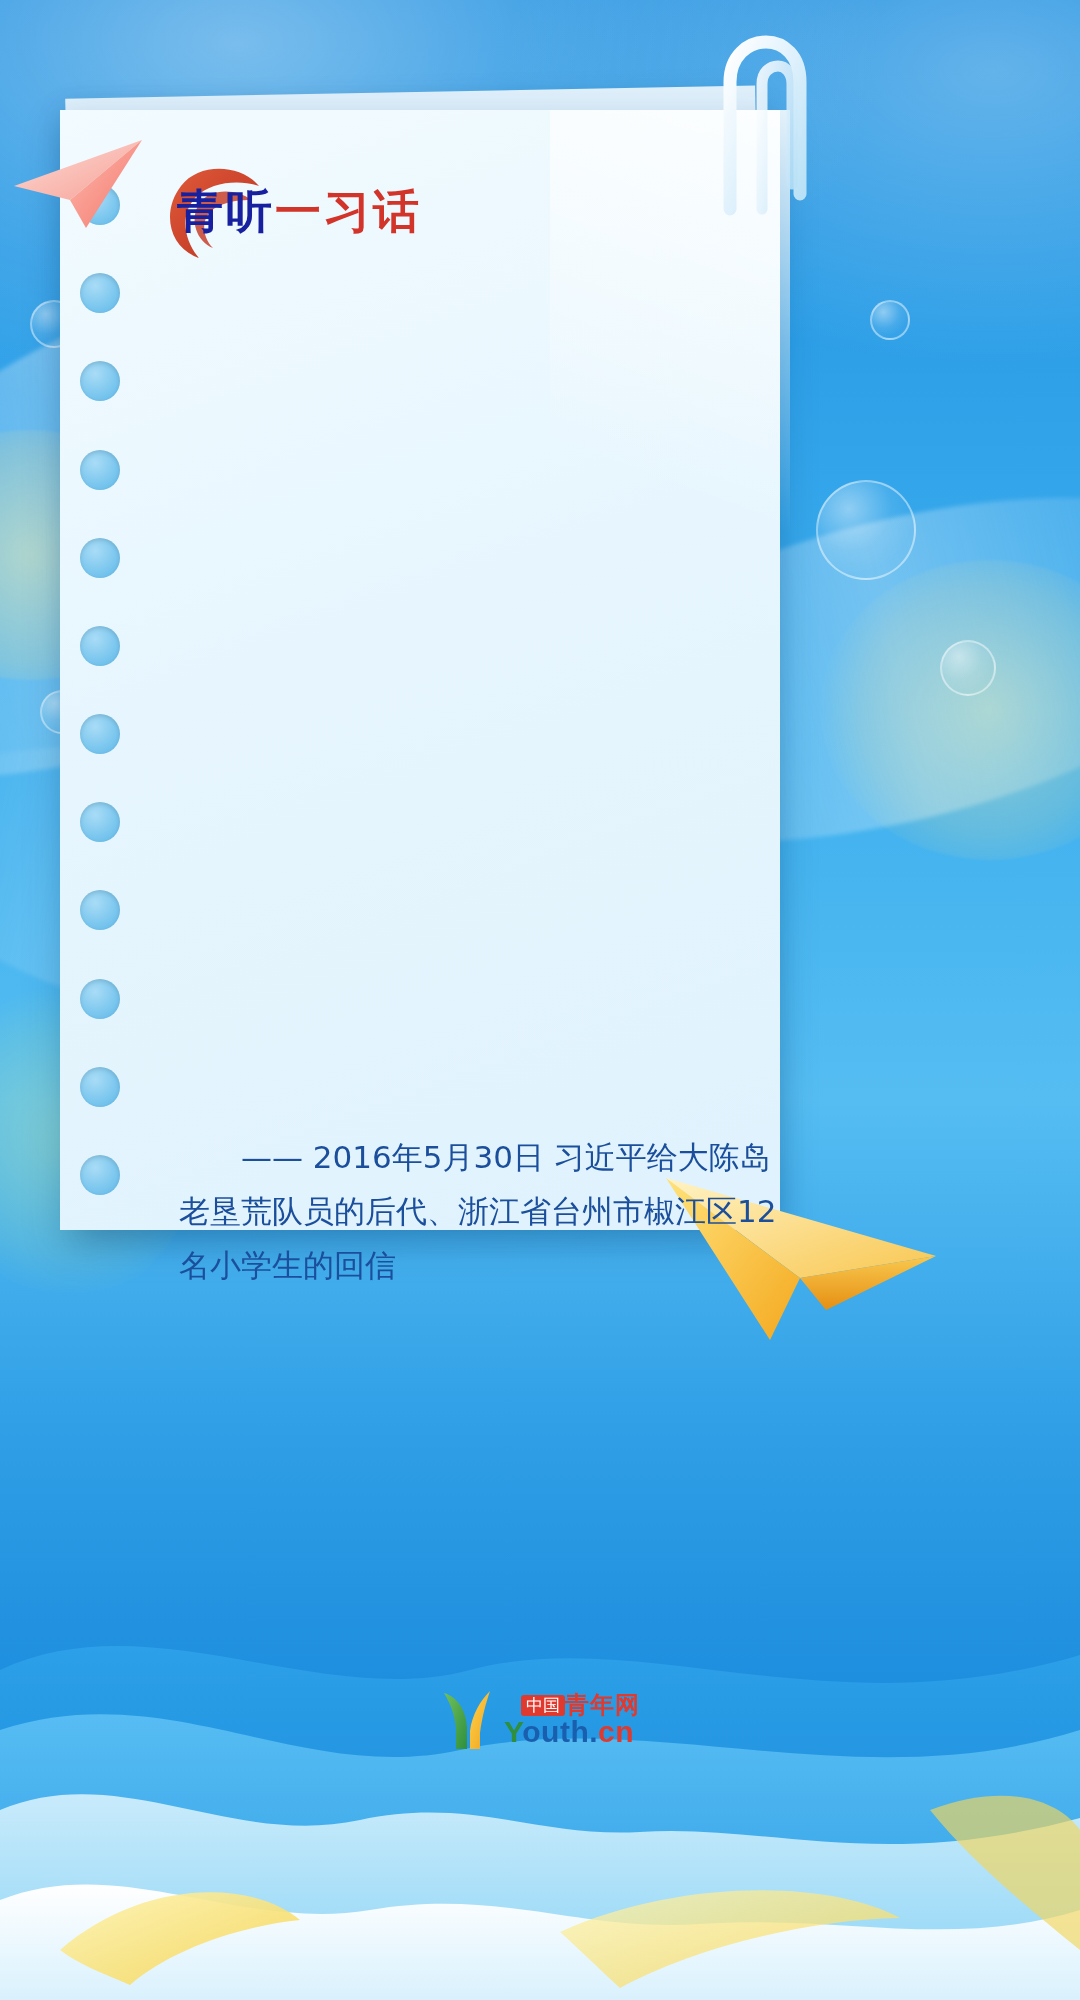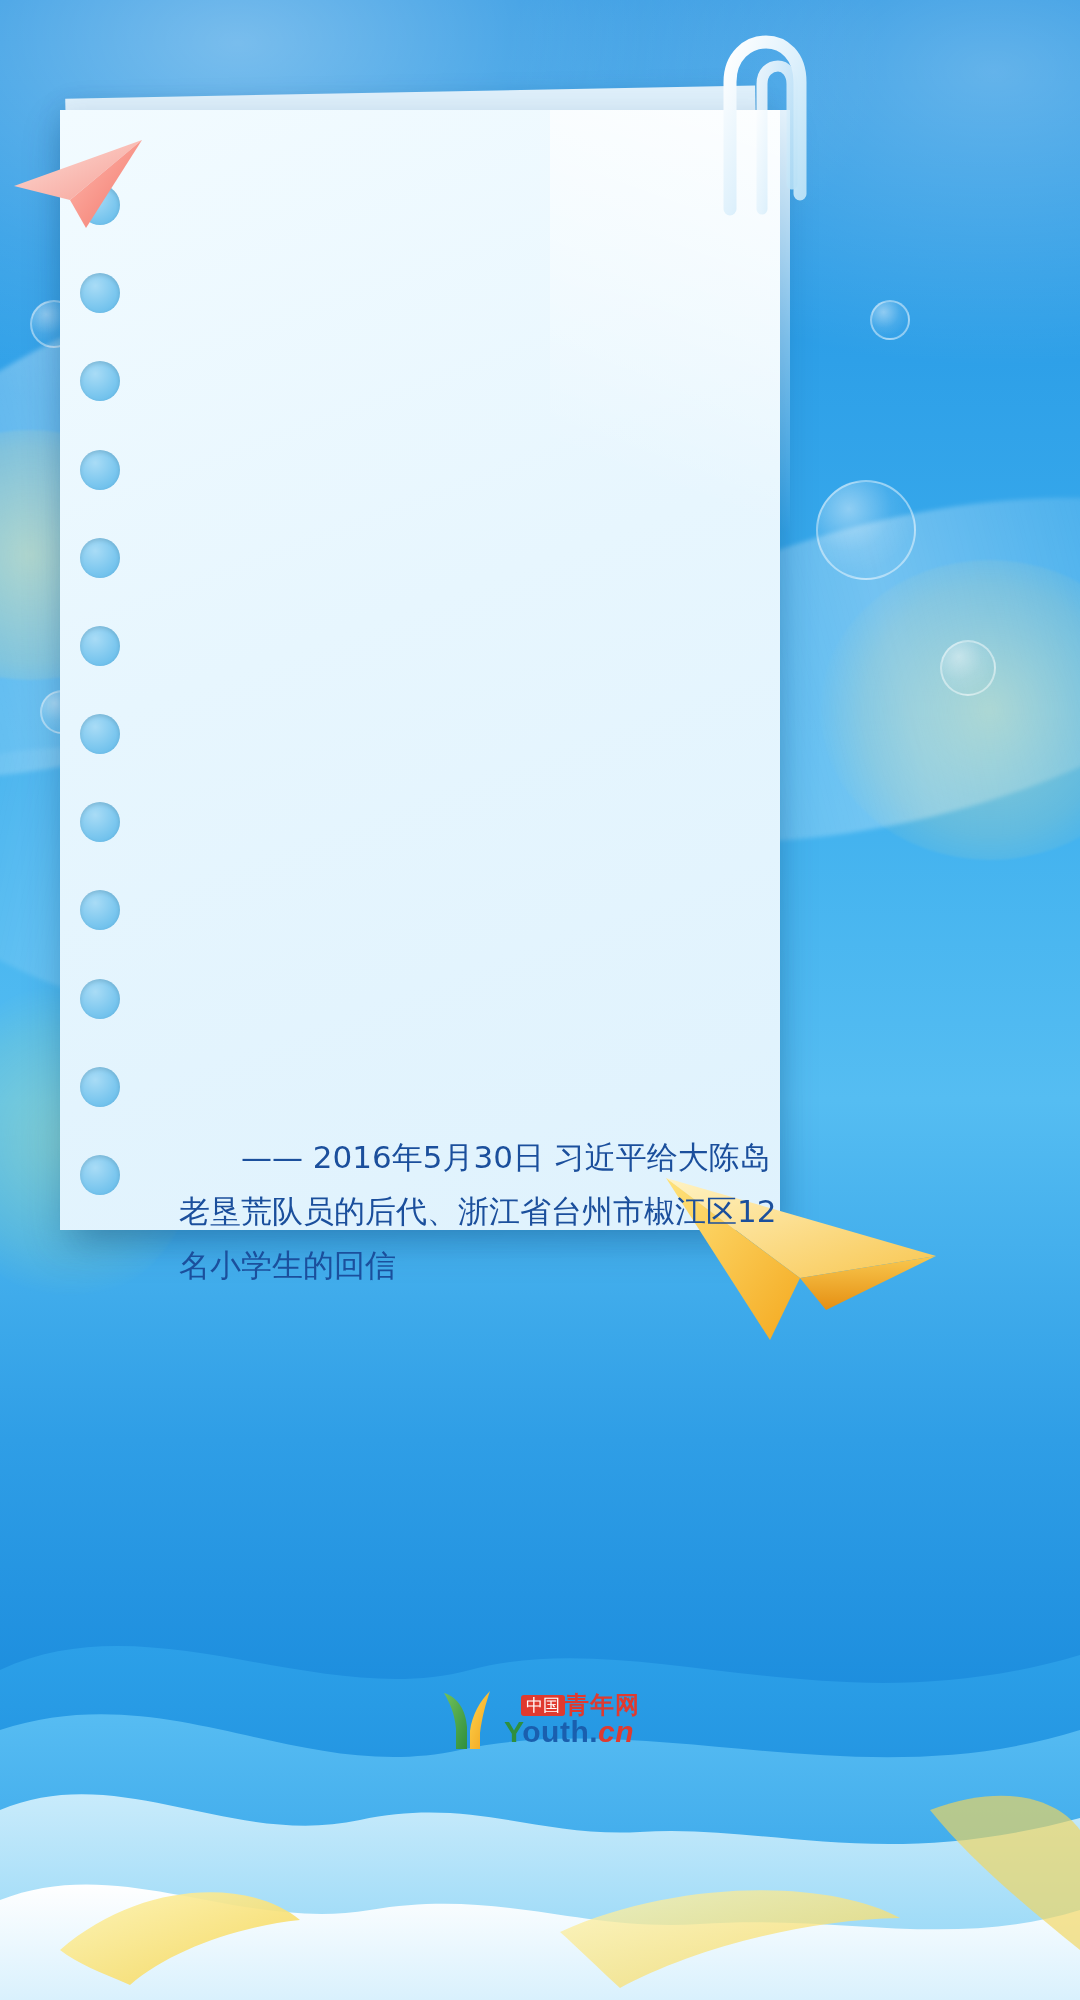--- a/index.html
+++ b/index.html
@@ -253,21 +253,21 @@
   }
   .fl-en {
     font-size: 30px;
     font-weight: 700;
     letter-spacing: 0.5px;
     font-family: "Liberation Sans", sans-serif;
   }
   .fl-en .y { color: #2f8f3e; }
   .fl-en .outh { color: #1a5fae; text-align: right; }
   .fl-en .dot { color: #1a5fae; }
-  .fl-en .cn { color: #e03a2f; font-style: italic; }
+  .fl-en .cn { color: #e03a2f; }
 </style>
 </head>
 <body>
 
 <div id="poster">
 
   <div class="bg-sky-top"></div>
   <div class="bg-swoosh swoosh-a"></div>
   <div class="bg-swoosh swoosh-b"></div>
   <div class="bg-swoosh swoosh-c"></div>
@@ -384,20 +384,37 @@
           <stop offset="0%" stop-color="#f9c84f"></stop>
           <stop offset="100%" stop-color="#e58f12"></stop>
         </linearGradient>
       </defs>
       <path d="M16,18 L286,96 L150,118 Z" fill="url(#py2)"></path>
       <path d="M16,18 L150,118 L120,180 Z" fill="url(#py1)"></path>
       <path d="M150,118 L286,96 L176,150 Z" fill="url(#py3)"></path>
     </svg>
   </div>
 
+  <div class="header">
+    <div class="brush-ring">
+      <svg width="130" height="110" viewBox="0 0 130 110">
+        <defs>
+          <linearGradient id="brushg" x1="0" y1="0" x2="1" y2="1">
+            <stop offset="0%" stop-color="#e05a3a"></stop>
+            <stop offset="100%" stop-color="#b8301f"></stop>
+          </linearGradient>
+        </defs>
+        <path d="M104,26 C86,4 44,2 26,26 C6,52 14,88 44,98 C30,82 24,56 40,38 C56,20 88,20 104,26 Z" fill="url(#brushg)"></path>
+        <path d="M96,40 C82,28 54,28 44,44 C34,60 42,82 58,88 C46,76 46,56 60,48 C74,40 88,40 96,40 Z" fill="#c8402c" opacity="0.85"></path>
+      </svg>
+    </div>
+    <div class="header-title">
+      <span class="ht-blue">青听</span><span class="ht-red">一习话</span>
+    </div>
+  </div>
 
 
   <div class="source">—— 2016年5月30日 习近平给大陈岛老垦荒队员的后代、浙江省台州市椒江区12名小学生的回信</div>
 
   <div class="footer-logo">
     <div class="fl-mark">
       <svg width="54" height="66" viewBox="0 0 54 66">
         <defs>
           <linearGradient id="flg1" x1="0" y1="0" x2="1" y2="1">
             <stop offset="0%" stop-color="#72c15a"></stop>

